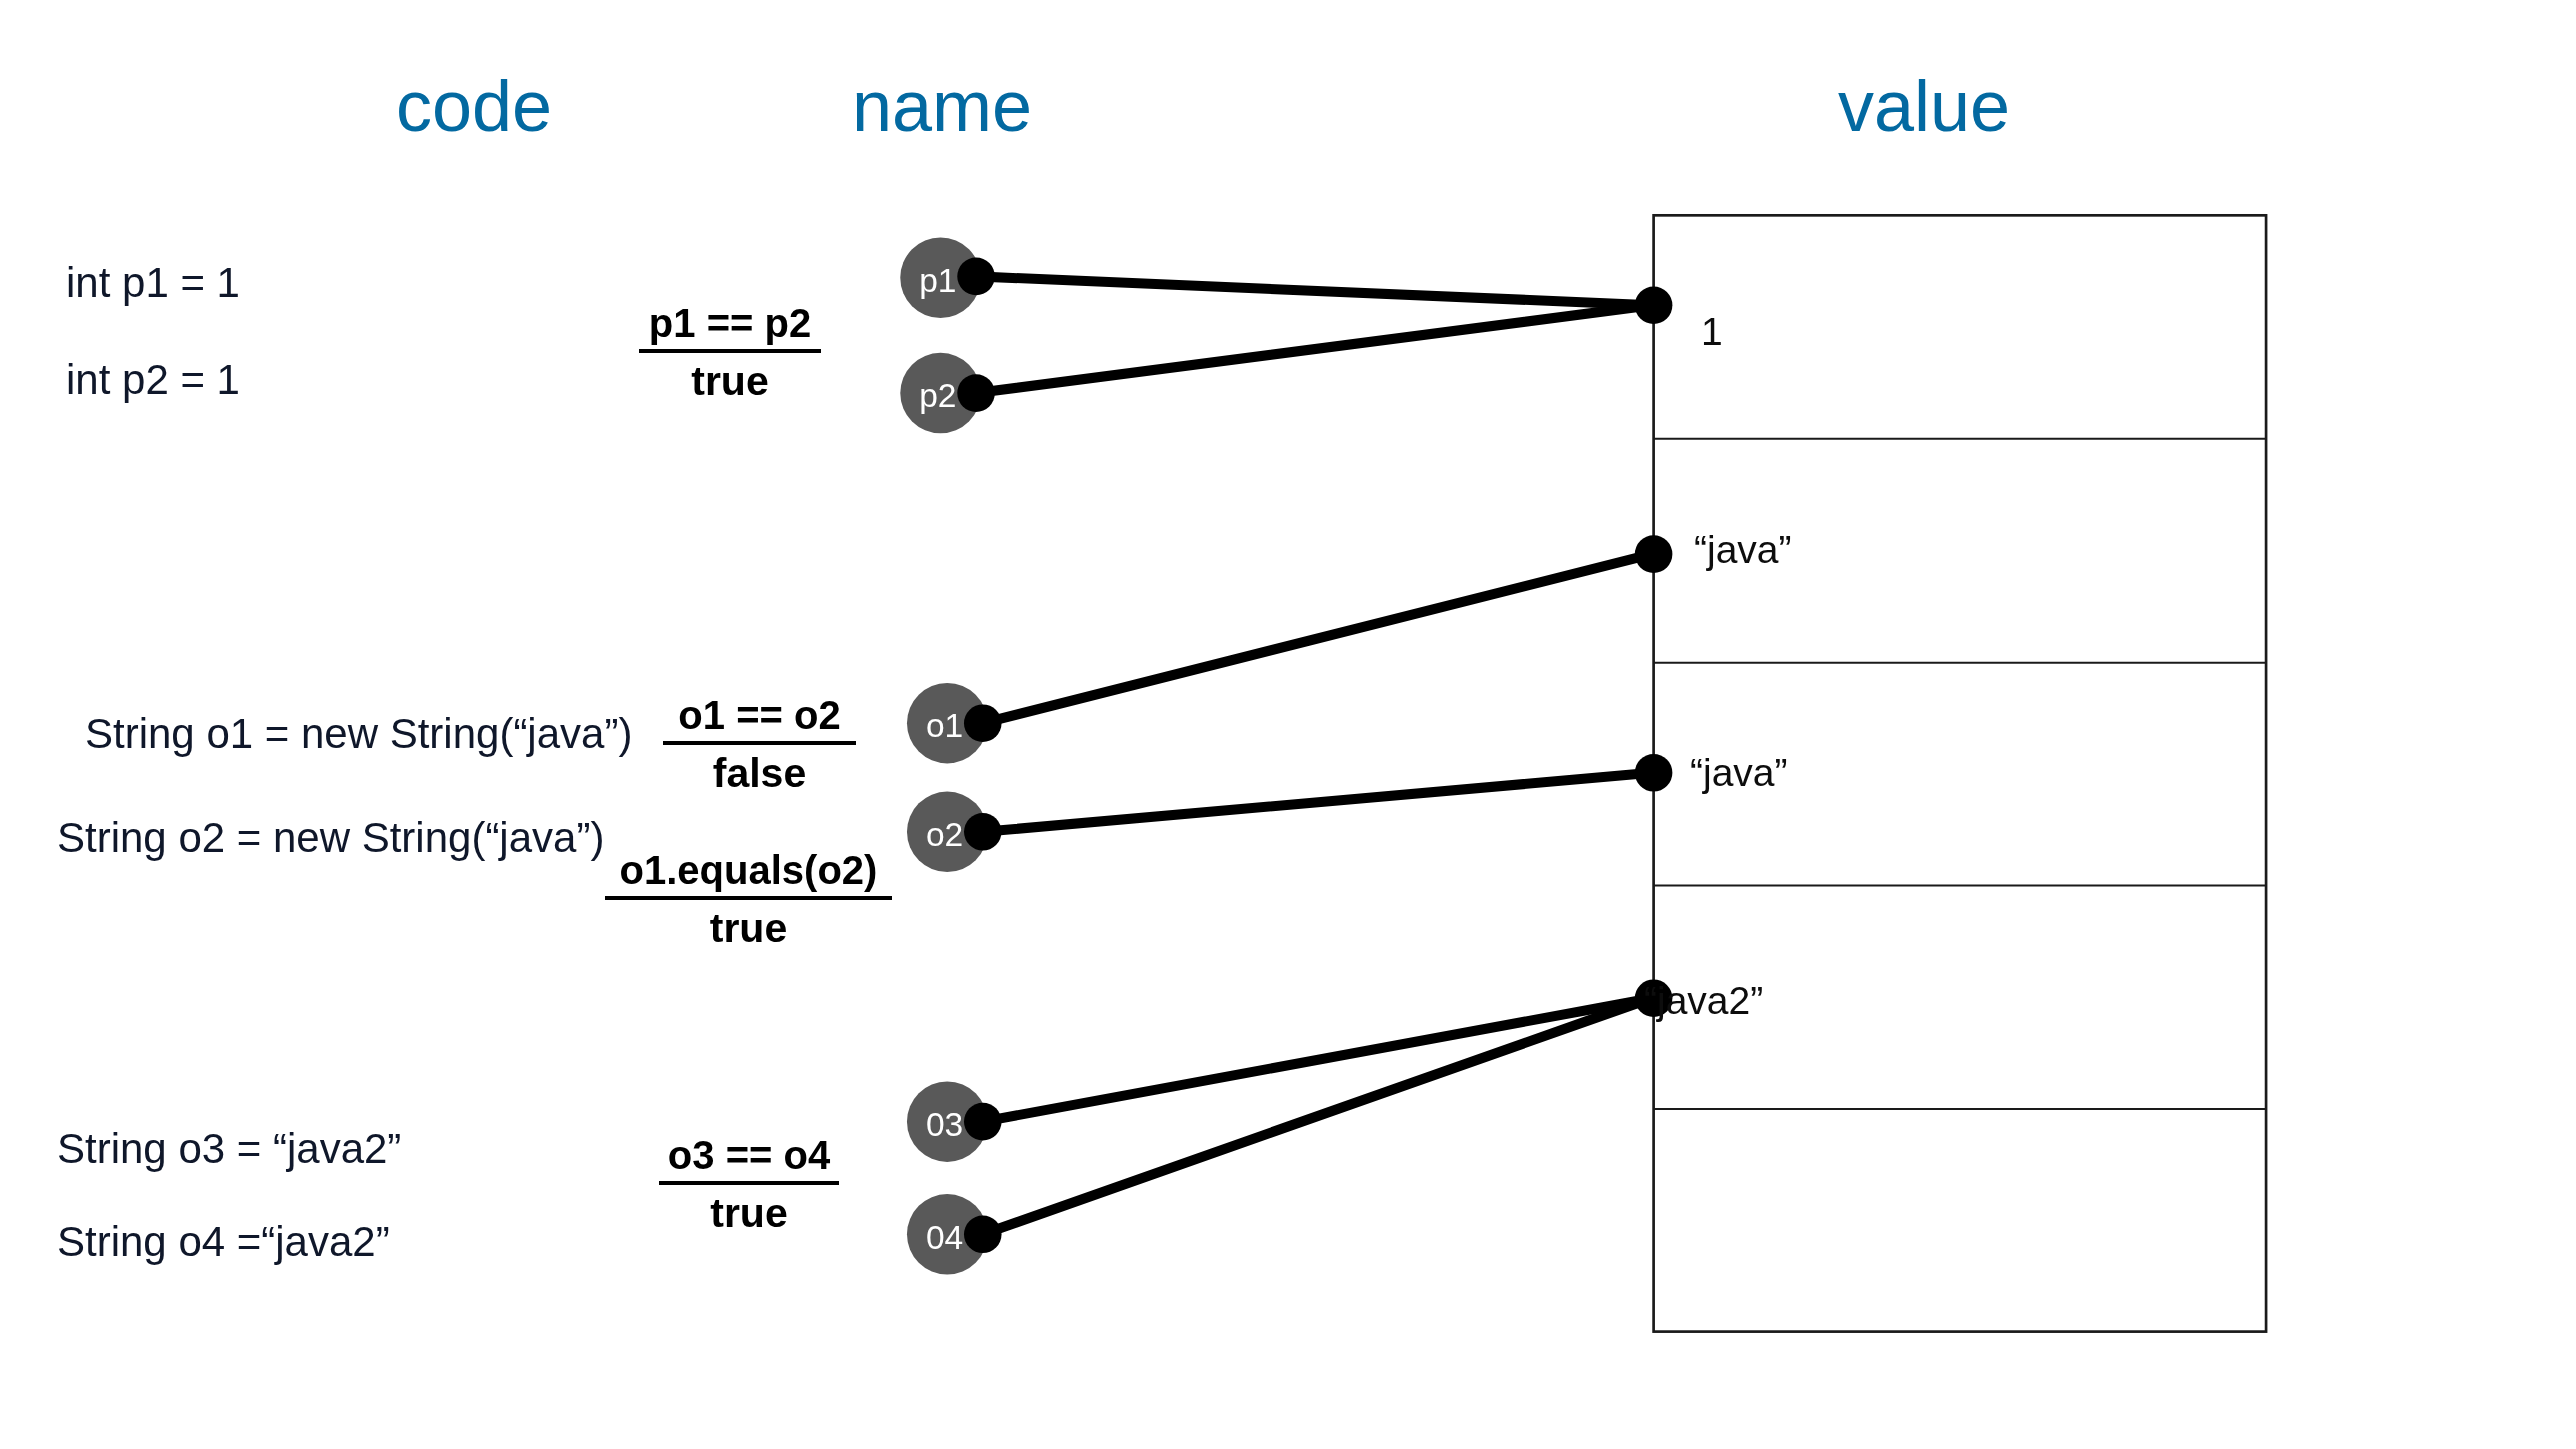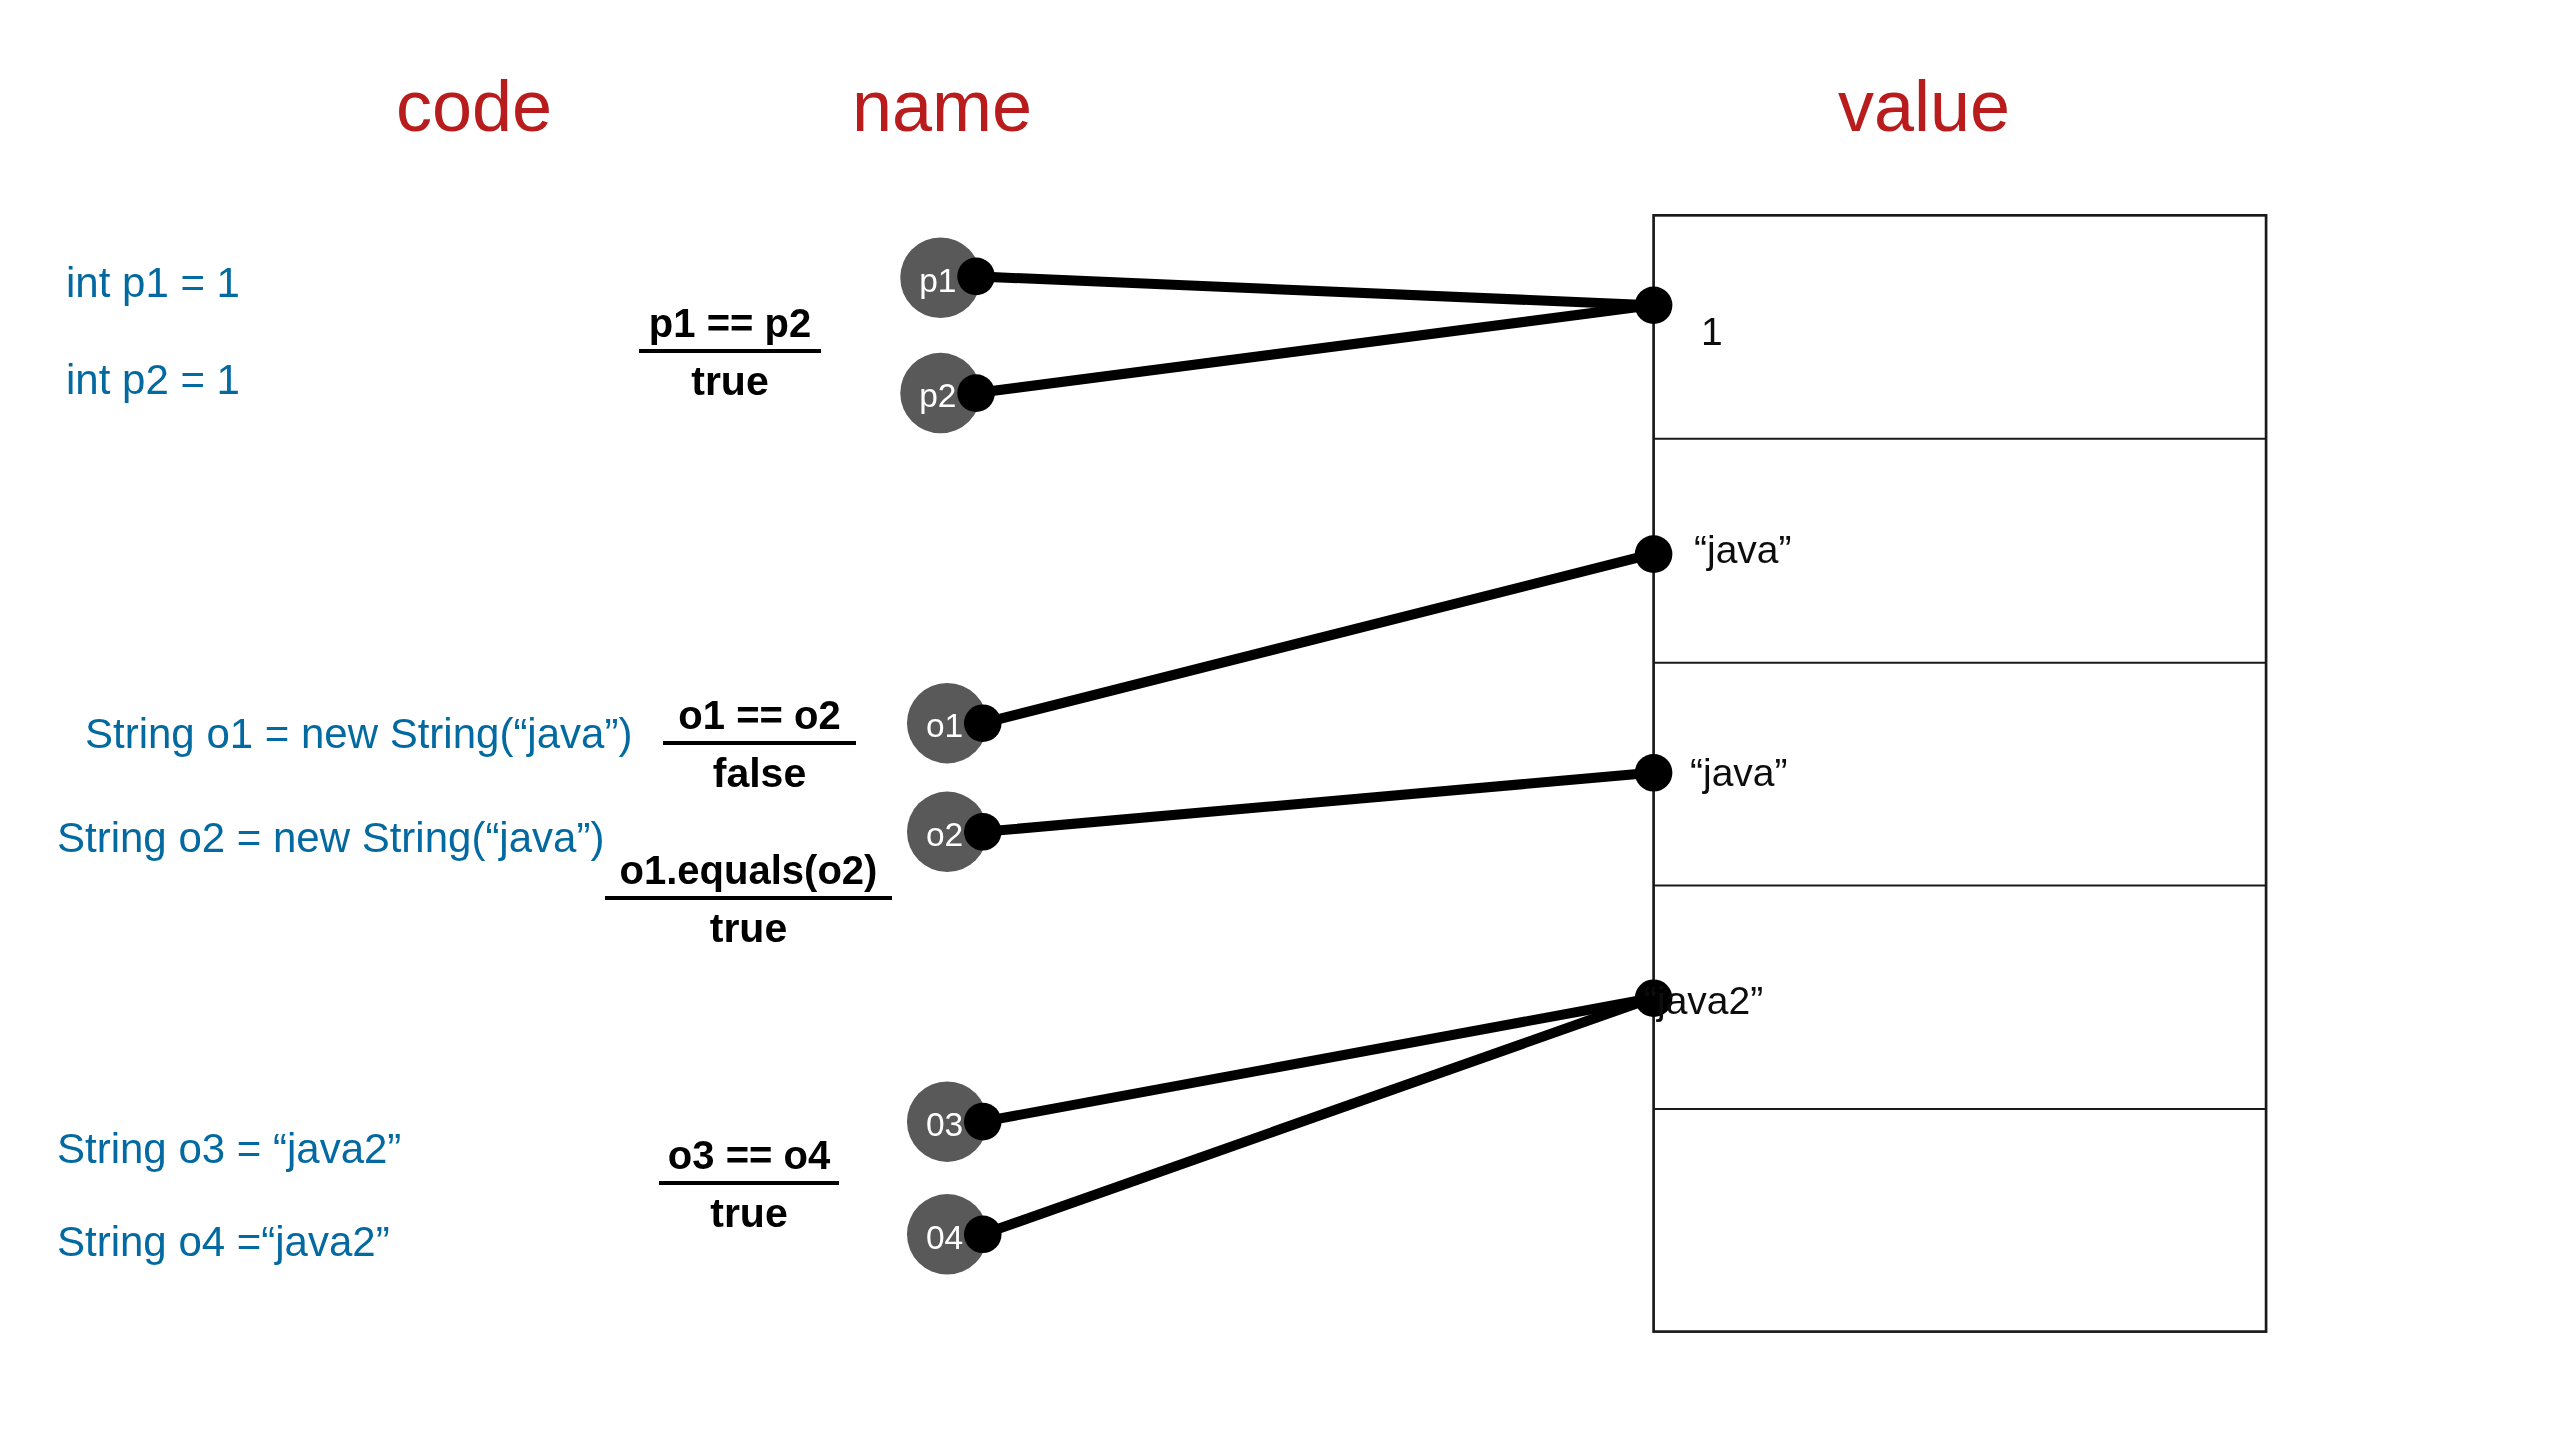--- a/index.html
+++ b/index.html
@@ -18,35 +18,35 @@
     width: 2576px;
     height: 1449px;
     background: #ffffff;
   }
 
   
   .col-head {
     position: absolute;
     font-size: 72px;
     font-weight: 400;
-    color: #b91c1c;
+    color: #0369a1;
     letter-spacing: 0px;
     white-space: nowrap;
     line-height: 1;
   }
   #head-code  { left: 396px;  top: 70px; }
   #head-name  { left: 852px; top: 70px; }
   #head-value { left: 1838px; top: 70px; text-align: center; }
 
   
   .code-line {
     position: absolute;
     font-size: 42px;
     font-weight: 400;
-    color: #0369a1;
+    color: #0f172a;
     white-space: nowrap;
     line-height: 1;
   }
   #code-p1 { left: 66px; top: 262px; }
   #code-p2 { left: 66px; top: 359px; }
   #code-o1 { left: 57px; top: 713px; margin-left: 28px; }
   #code-o2 { left: 57px; top: 817px; }
   #code-o3 { left: 57px; top: 1128px; }
   #code-o4 { left: 57px; top: 1221px; }
 

